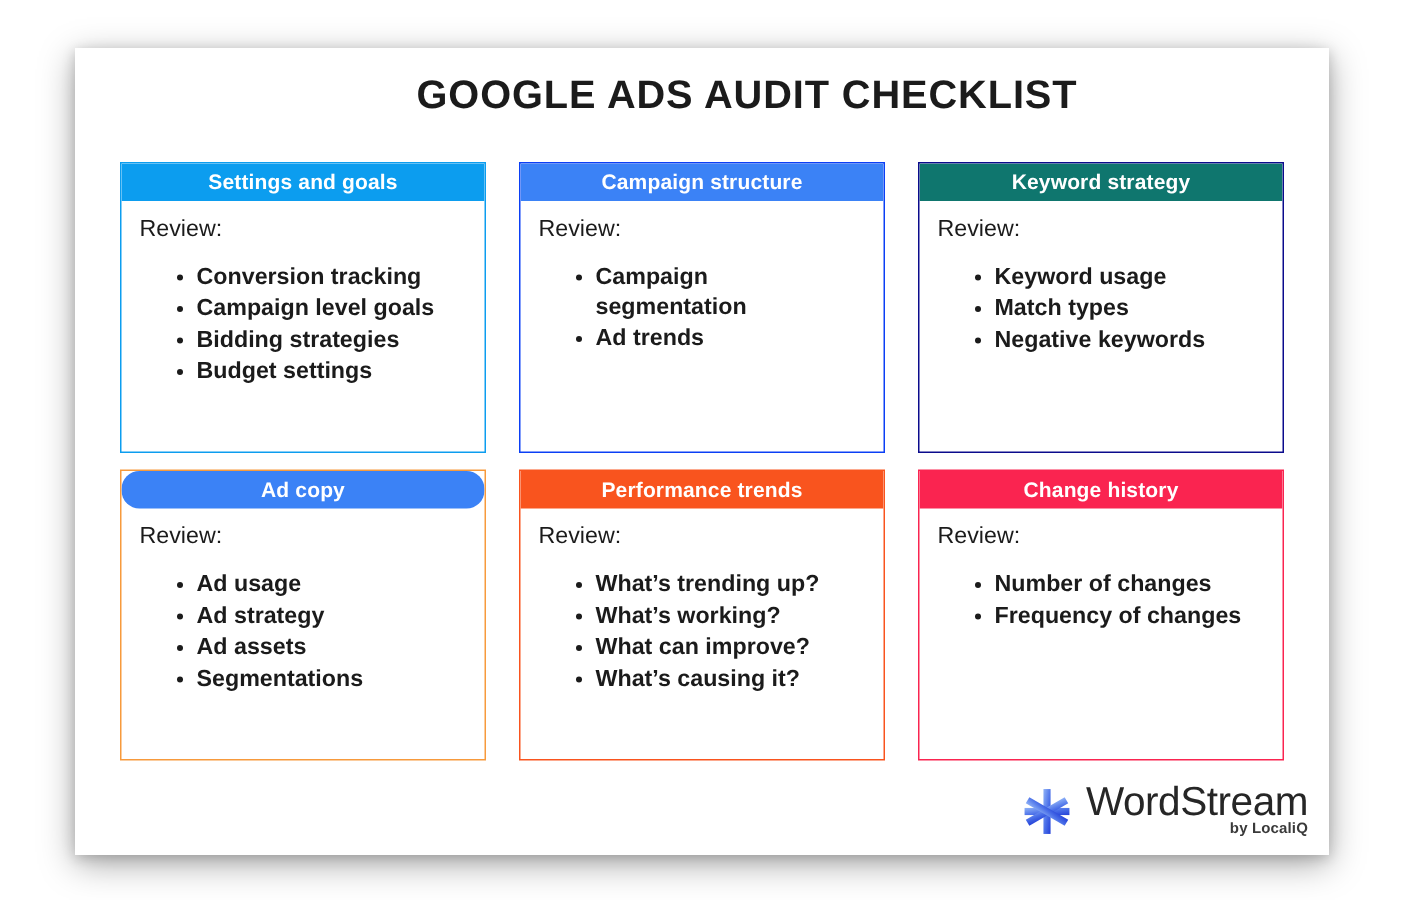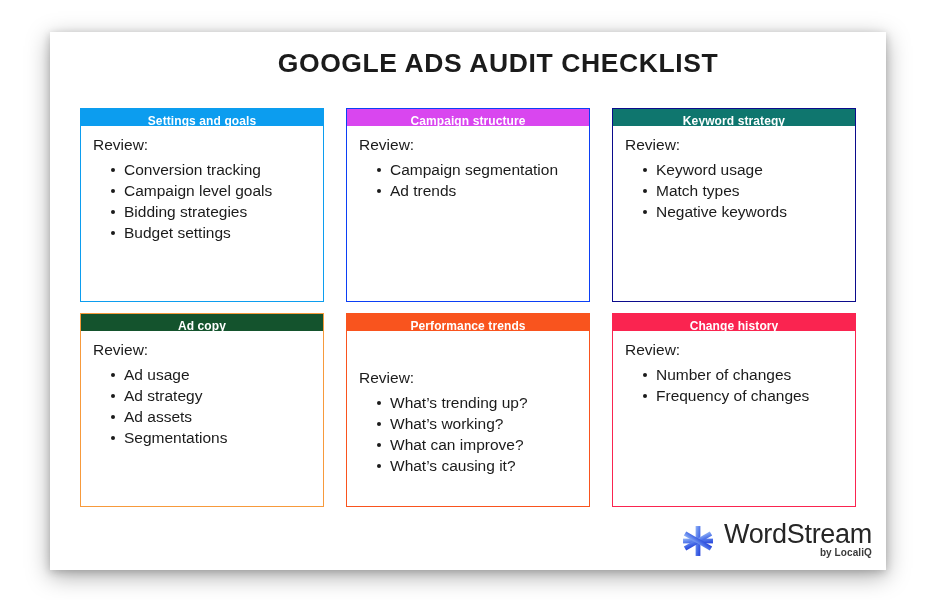--- a/index.html
+++ b/index.html
@@ -68,25 +68,25 @@
     position: relative;
     background: #ffffff;
     border: 1px solid #cccccc;
     box-sizing: border-box;
     display: flex;
     flex-direction: column;
     overflow: hidden;
   }
 
   .card-header {
-    height: 17px;
+    height: 25px;
     line-height: 25px;
     text-align: center;
     color: #ffffff;
-    font-size: 12px;
+    font-size: 14px;
     font-weight: bold;
     letter-spacing: 0.1px;
     white-space: nowrap;
     overflow: hidden;
     flex: 0 0 auto;
   }
 
   .card-body {
     flex: 1 1 auto;
     padding: 9px 10px 8px 12px;
@@ -94,23 +94,24 @@
   }
 
   .review-label {
     font-size: 15.5px;
     color: #1b1b1b;
     line-height: 1.28;
     margin: 0 0 1px 0;
   }
 
   .item-list {
-    margin: 5px;
+    margin: 12px;
     padding: 0 0 0 26px;
     list-style: none;
+    font-weight: bold;
   }
 
   .item-list li {
     position: relative;
     font-size: 15.5px;
     color: #1b1b1b;
     line-height: 1.30;
     margin: 0 0 1px 0;
     padding-left: 0;
   }
@@ -182,53 +183,53 @@
             <p class="review-label">Review:</p>
             <ul class="item-list">
               <li>Conversion tracking</li>
               <li>Campaign level goals</li>
               <li>Bidding strategies</li>
               <li>Budget settings</li>
             </ul>
           </div>
         </div>
         <div class="card" style="border-color: rgb(11, 63, 245);">
-          <div class="card-header" style="background: #d946ef;">Campaign structure</div>
+          <div class="card-header" style="background: #3b82f6;">Campaign structure</div>
           <div class="card-body">
             <p class="review-label">Review:</p>
             <ul class="item-list">
               <li>Campaign segmentation</li>
               <li>Ad trends</li>
             </ul>
           </div>
         </div>
         <div class="card" style="border-color: rgb(11, 11, 140);">
           <div class="card-header" style="background: #0f766e;">Keyword strategy</div>
           <div class="card-body">
             <p class="review-label">Review:</p>
             <ul class="item-list">
               <li>Keyword usage</li>
               <li>Match types</li>
               <li>Negative keywords</li>
             </ul>
           </div>
         </div>
         <div class="card" style="border-color: rgb(247, 154, 60);">
-          <div class="card-header" style="background: #14532d;">Ad copy</div>
+          <div class="card-header" style="background: #3b82f6; border-radius: 12px;">Ad copy</div>
           <div class="card-body">
             <p class="review-label">Review:</p>
             <ul class="item-list">
               <li>Ad usage</li>
               <li>Ad strategy</li>
               <li>Ad assets</li>
               <li>Segmentations</li>
             </ul>
           </div>
         </div>
-        <div class="card" style="border-color: rgb(249, 84, 30); gap: 28px;">
+        <div class="card" style="border-color: rgb(249, 84, 30);">
           <div class="card-header" style="background: rgb(249, 84, 30);">Performance trends</div>
           <div class="card-body">
             <p class="review-label">Review:</p>
             <ul class="item-list">
               <li>What’s trending up?</li>
               <li>What’s working?</li>
               <li>What can improve?</li>
               <li>What’s causing it?</li>
             </ul>
           </div>

